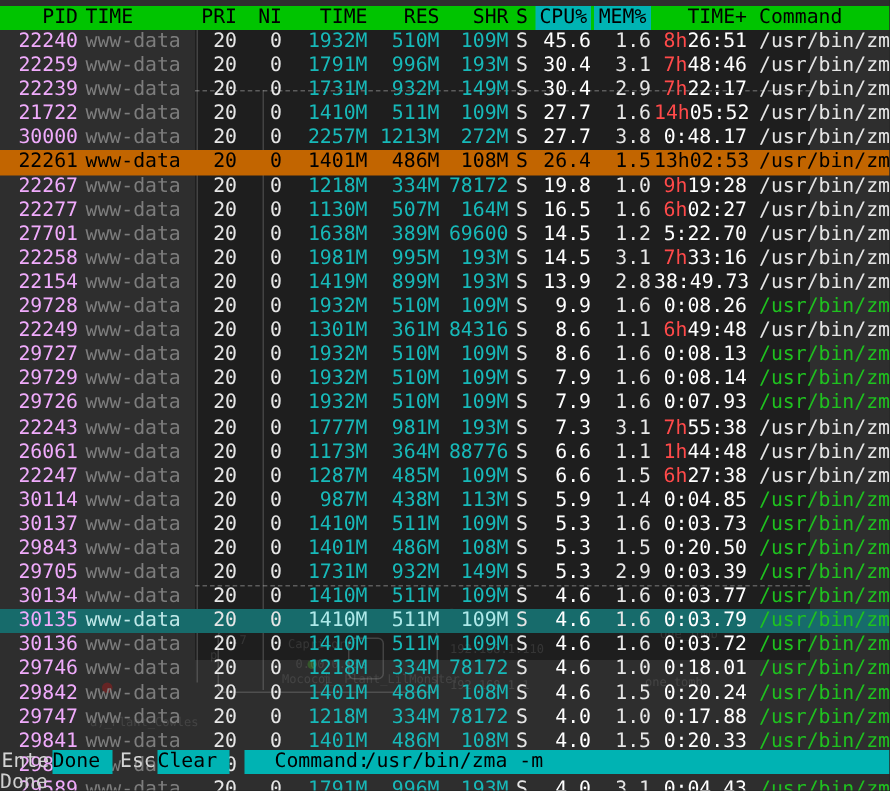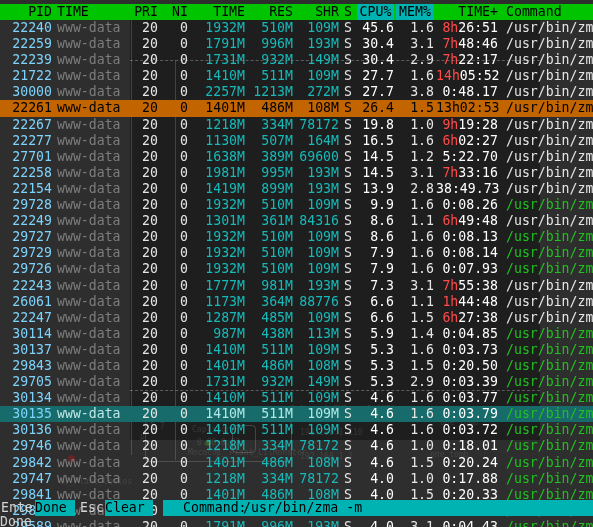--- a/index.html
+++ b/index.html
@@ -20,21 +20,21 @@
   .hdr .sorted{background:#00b3b3;color:#000;}
 
   
   .rows{position:absolute;left:0;top:20px;width:593px;}
   .row{position:relative;height:16.1px;white-space:pre;color:#d4d4d4;}
   .row.sel{background:#c26500;color:#000;}
   .row.tag{background:#176b6b;color:#fff;}
   .row .c{position:absolute;top:0;}
   .ta-r{text-align:right;}
 
-  .pid{color:#7dd3fc;}
+  .pid{color:#f0abfc;}
   .user{color:#7d7d7d;}
   .pri,.ni{color:#e6e6e6;}
   .mem-n{color:#17b9b9;}
   .st{color:#e6e6e6;}
   .cpu{color:#ffffff;}
   .memp{color:#e6e6e6;}
   .tm{color:#ffffff;}
   .tmh{color:#ff4a4a;}
   .cmd{color:#e6e6e6;}
   .cmd.match{color:#1fc21f;}

